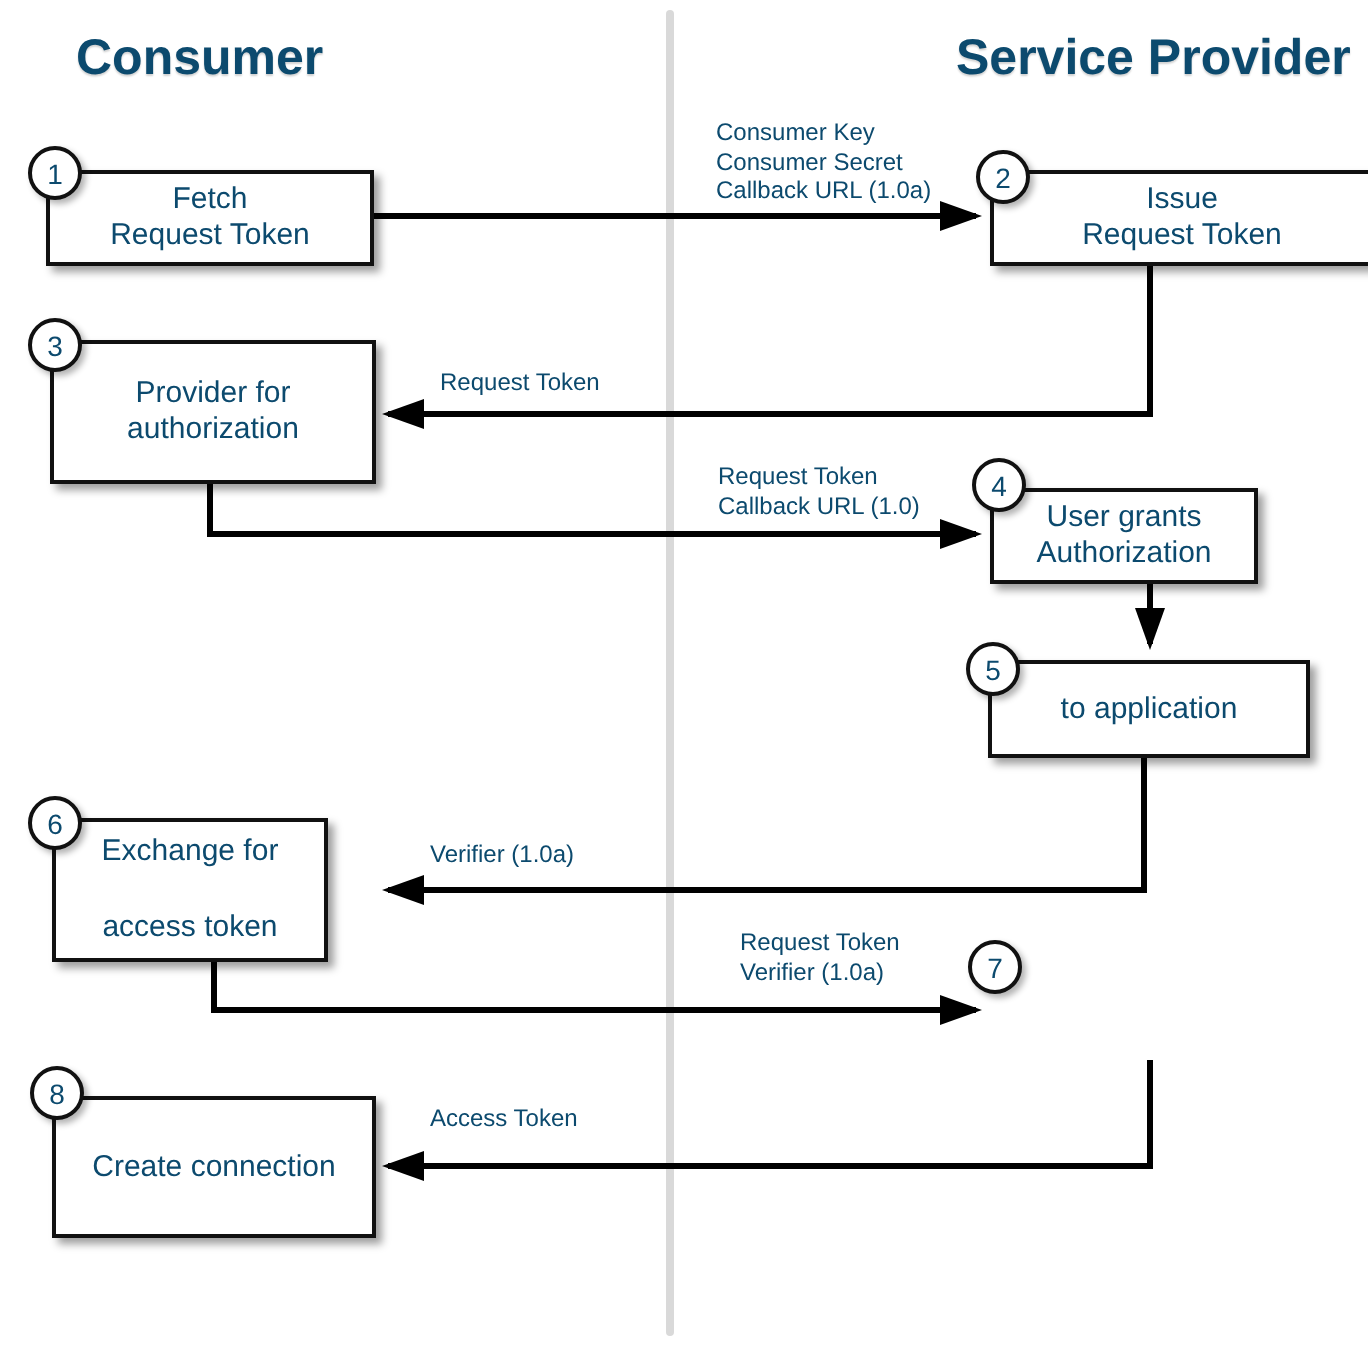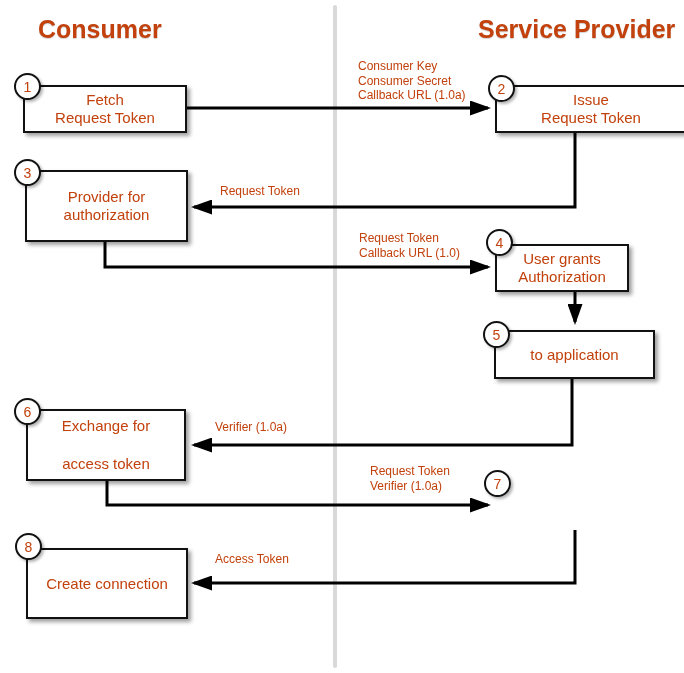--- a/index.html
+++ b/index.html
@@ -2,21 +2,21 @@
 <html><head>
 <meta charset="utf-8">
 <style>
   html, body { margin: 0; padding: 0; background: #ffffff; }
   .stage {
     position: relative;
     width: 684px;
     height: 673px;
     background: #ffffff;
     font-family: "Liberation Sans", sans-serif;
-    color: #c2410c;
+    color: #0c4a6e;
     overflow: hidden;
   }
   .divider {
     position: absolute;
     left: 333px; top: 5px;
     width: 4px; height: 663px;
     background: #d9d9d9;
     border-radius: 2px;
   }
   .lane-title {
@@ -106,21 +106,21 @@
     <span>Provider for</span>
     <span>authorization</span>
   </div>
   <div class="node" style="left:495px; top:244px; width:134px; height:48px;">
     <span>User grants</span>
     <span>Authorization</span>
   </div>
   <div class="node" style="left:494px; top:330px; width:161px; height:49px;">
     <span>to application</span>
   </div>
-  <div class="node" style="left:26px;  top:409px; width:160px; height:72px;gap:20px;">
+  <div class="node" style="left:26px;  top:409px; width:138px; height:72px;gap:20px;">
     <span>Exchange for</span>
     <span>access token</span>
   </div>
   <div class="node" style="left:26px;  top:548px; width:162px; height:71px;">
     <span>Create connection</span>
   </div>
 
   <div class="badge" style="left:14px;  top:73px;">1</div>
   <div class="badge" style="left:488px; top:75px;">2</div>
   <div class="badge" style="left:14px;  top:159px;">3</div>

